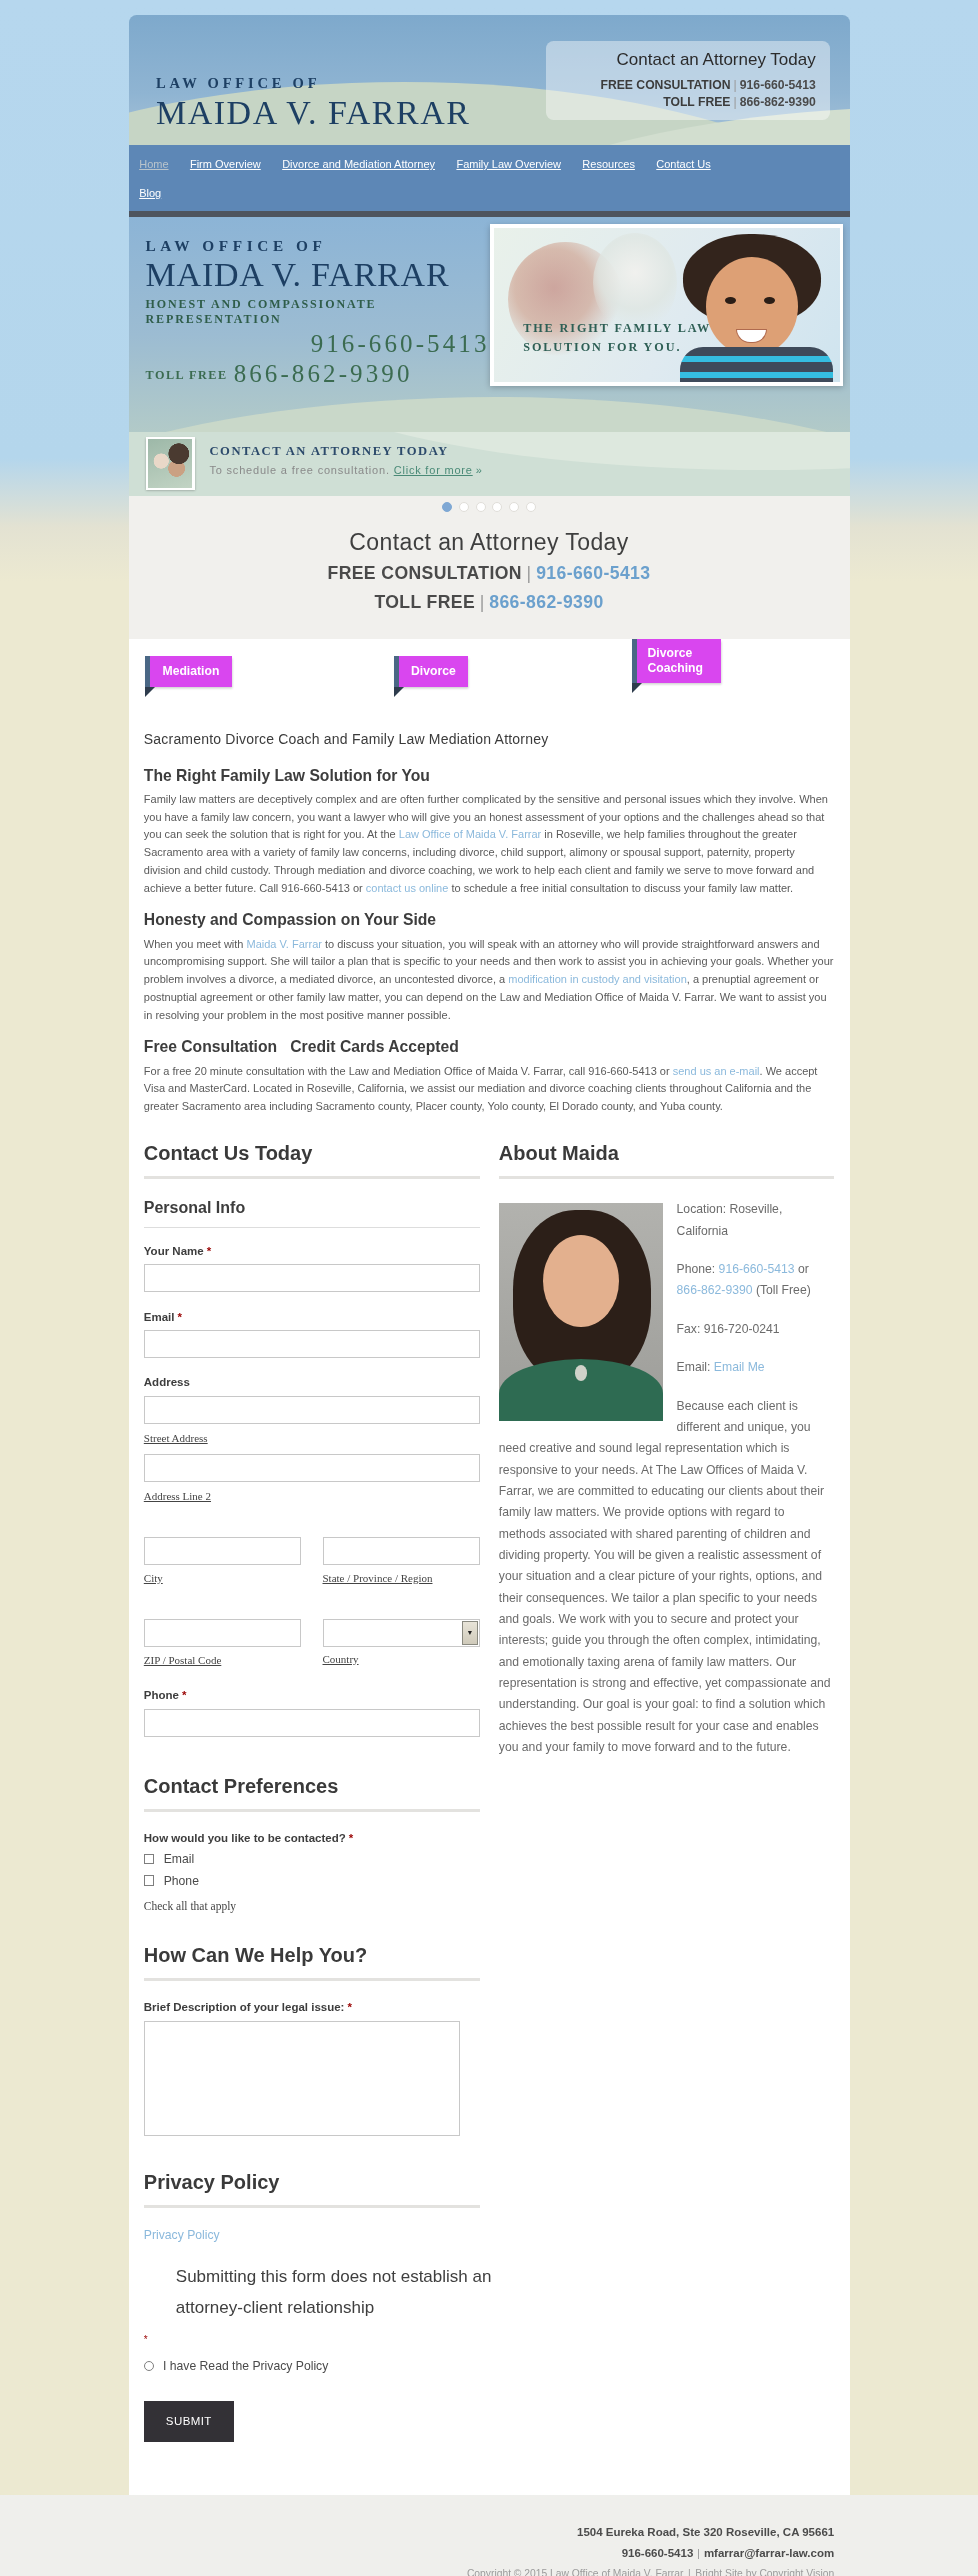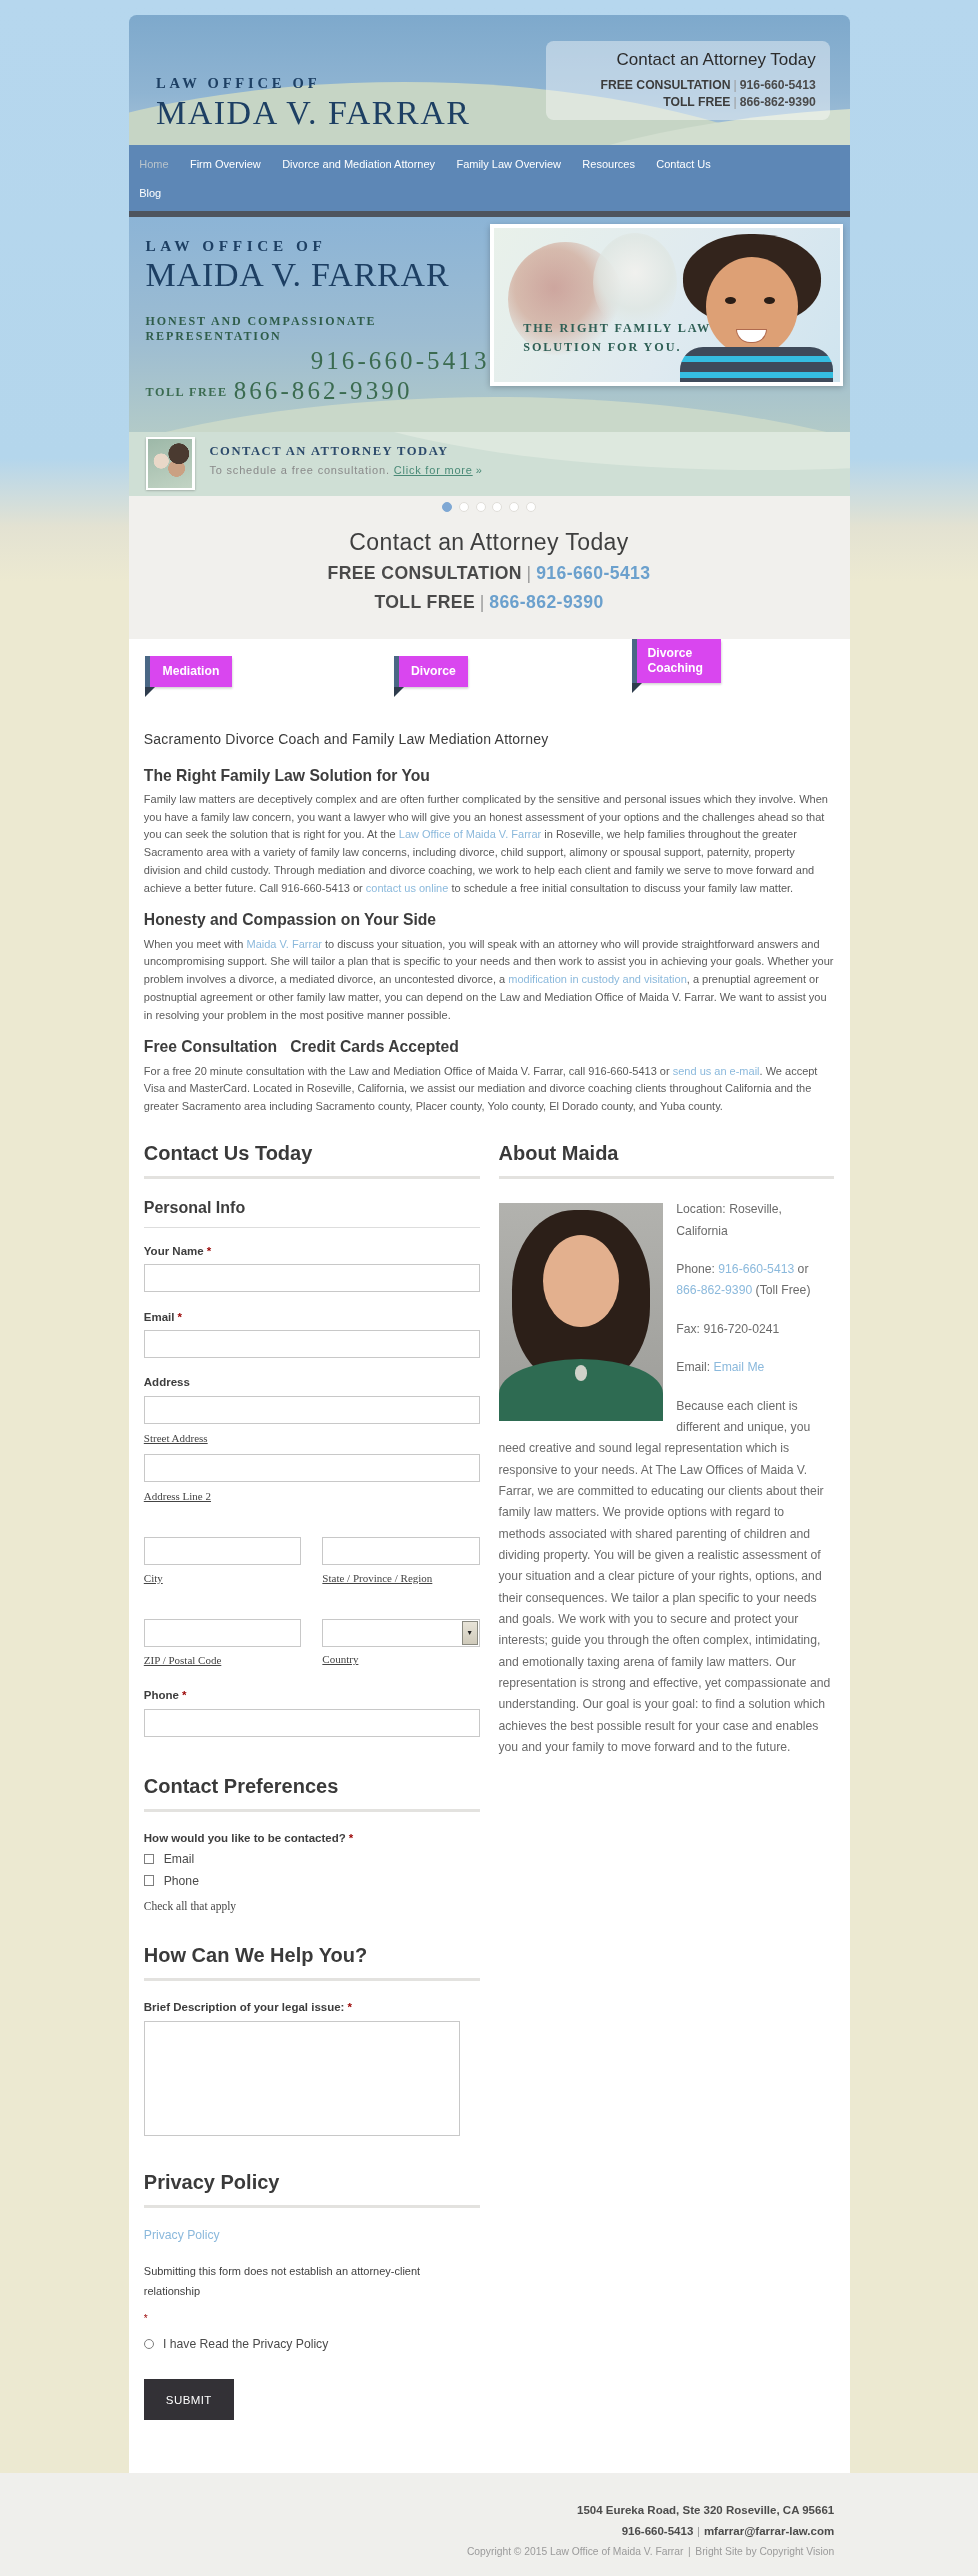--- a/index.html
+++ b/index.html
@@ -28,33 +28,33 @@
     background:rgba(255,255,255,0.42); border-radius:7.6px; text-align:right;
   }
   .top-contact .tc-title { font-size:17px; color:#2b2b2b; margin-bottom:7.6px; }
   .top-contact .tc-line { font-size:12.2px; font-weight:bold; color:#3c3c3c; margin-top:3.1px; }
   .top-contact .tc-line .pipe { color:#9a9a9a; font-weight:normal; padding:0 3.1px; }
   .top-contact .tc-line .tc-phone { color:#4a4a4a; }
 
   
   nav.mainnav { background:#5d87b6; padding:4.6px 0 3.1px; }
   .nav-row { display:flex; flex-wrap:wrap; }
-  .nav-item { color:#fff; font-size:11px; padding:8.4px 10.7px; cursor:pointer; }
+  .nav-item { color:#fff; font-size:11px; padding:8.4px 10.7px; cursor:pointer;text-decoration:underline; }
   .nav-item.current { color:#b9c4cc; }
   .nav-strip { height:6.1px; background:#4e545e; }
 
   
   .hero { height:215px; position:relative; overflow:hidden;
     background:linear-gradient(180deg,#8cb4d6 0,#9cbcd2 55%,#b2cac8 100%); }
   .hero .hero-hill { position:absolute; width:1146px; height:382px; border-radius:50%;
     background:#c9d8c9; left:-206px; top:180px; }
   .hero-text { position:absolute; left:17px; top:20px; width:344px; }
   .hero-text .h-prefix { font-family:"Liberation Serif",serif; color:#1d3f63; font-size:15.3px; letter-spacing:4.6px; font-weight:bold; }
   .hero-text .h-name { font-family:"Liberation Serif",serif; color:#1d3f63; font-size:34px; letter-spacing:0.8px; margin-top:1.5px; }
-  .hero-text .h-tag { font-family:"Liberation Serif",serif; color:#2f5d4a; font-size:12px; letter-spacing:1.9px; font-weight:bold; margin-top:20px; }
+  .hero-text .h-tag { font-family:"Liberation Serif",serif; color:#2f5d4a; font-size:12px; letter-spacing:1.9px; font-weight:bold; margin-top:3px; }
   .hero-text .h-phone { font-family:"Liberation Serif",serif; color:#3b6b50; font-size:25px; letter-spacing:3.1px; text-align:right; margin-top:3.1px; }
   .hero-text .h-toll { font-family:"Liberation Serif",serif; color:#3b6b50; text-align:left; margin-top:1.5px; }
   .hero-text .h-toll .toll-label { font-size:12.2px; letter-spacing:1.5px; font-weight:bold; margin-right:6.1px; vertical-align:3.1px; }
   .hero-text .h-toll .toll-num { font-size:25px; letter-spacing:3.1px; }
   .photo-card { position:absolute; right:6.1px; top:7.6px; width:353px; height:162px;
     background:#fff; padding:3.8px; box-shadow:0 2.3px 6.1px rgba(0,0,0,0.25); }
   .photo-inner { width:100%; height:100%; position:relative; overflow:hidden;
     background:linear-gradient(120deg,#e9f1ea 0,#dfeaf0 55%,#cfe4ef 100%); }
   .mother-blob { position:absolute; left:13.8px; top:13.8px; width:115px; height:115px; border-radius:50%;
     background:radial-gradient(circle at 40% 40%, #b96a5e 0, #c98f7a 40%, rgba(233,241,234,0) 70%); opacity:.55; }
@@ -134,21 +134,21 @@
     border:0.8px solid #8a8a80; display:flex; align-items:center; justify-content:center; font-size:6.9px; color:#222; pointer-events:none; }
 
   .check-row { display:flex; align-items:center; gap:9.2px; margin:7.6px 0; font-size:12.2px; color:#4a4a4a; }
   .cbox { appearance:none; -webkit-appearance:none; width:10.7px; height:10.7px; border:0.8px solid #7e7e7e; background:#fff; cursor:pointer; }
   .rbox { appearance:none; -webkit-appearance:none; width:10px; height:10px; border:0.8px solid #7e7e7e; border-radius:50%; background:#fff; cursor:pointer; }
   .serif-note { font-family:"Liberation Serif",serif; font-size:11.5px; color:#444; margin:12.2px 0 4.6px; }
   .gap-lg { margin-top:32px; }
   textarea.t-area { width:316px; height:115px; border:0.8px solid #c8c8c8; background:#fff; resize:none;
     font-family:"Liberation Sans",sans-serif; font-size:10.7px; padding:6.1px; }
   .privacy-link { display:block; font-size:12.2px; color:#8bb9dc; margin:4.6px 0 20px; text-decoration:none; cursor:pointer; }
-  .disclaimer { font-size:11px; color:#3f3f3f; line-height:1.8; width:321px; }
+  .disclaimer { font-size:17px; color:#3f3f3f; line-height:1.8; width:321px;margin-left:32px; }
   .lone-star { color:#990000; font-size:10px; margin:10.7px 0 13.8px; }
   .submit-btn { margin-top:20px; width:90px; height:41px; background:#333136; color:#fff; border:0;
     font-size:11.5px; letter-spacing:0.4px; font-family:"Liberation Sans",sans-serif; cursor:pointer; }
 
   
   .about-body { font-size:12.2px; color:#6b6b6b; line-height:1.75; }
   .about-body p { margin-bottom:17px; }
   .portrait { float:left; width:164px; height:218px; margin:3.1px 13.8px 7.6px 0;
     background:linear-gradient(180deg,#b2b2ae 0,#9d9d99 100%); position:relative; overflow:hidden; }
   .portrait .hair { position:absolute; left:13.8px; top:7.6px; width:138px; height:176px; border-radius:45%; background:#2c1f18; }

